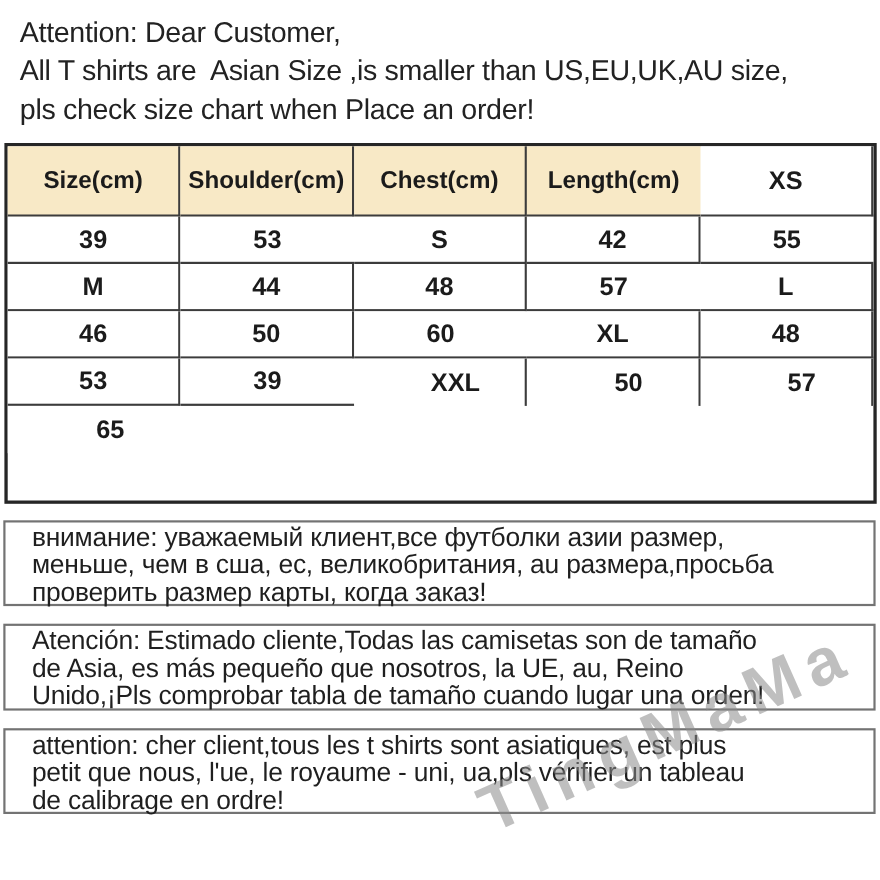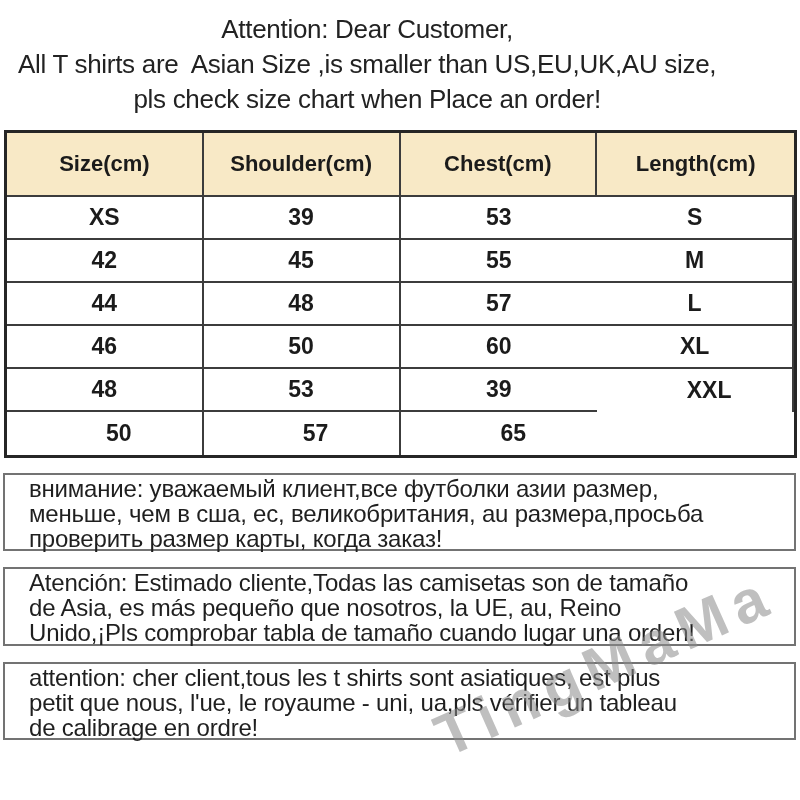--- a/index.html
+++ b/index.html
@@ -1,26 +1,26 @@
 <!DOCTYPE html>
 <html><head>
 <meta charset="utf-8">
 <style>
   html,body{margin:0;padding:0;background:#ffffff;}
   .page{
     position:relative;width:800px;height:800px;background:#ffffff;
     font-family:"Liberation Sans",sans-serif;color:#222222;overflow:hidden;
   }
   
-  .intro{position:absolute;left:18px;top:12px;font-size:26px;line-height:35px;letter-spacing:-0.3px;text-align:center;}
+  .intro{position:absolute;left:18px;top:12px;font-size:26px;line-height:35px;letter-spacing:-0.3px;}
   .intro div{white-space:pre;}
   
   .size-table{
     position:absolute;left:4px;top:130px;width:793px;height:328px;
-    display:grid;grid-template-columns:1fr 1fr 1fr 1fr;grid-template-rows:64px repeat(6,1fr);
+    display:grid;grid-template-columns:1fr 1fr 1fr 1fr 1fr;grid-template-rows:64px repeat(6,1fr);
     border:3px solid #262626;box-sizing:border-box;background:#ffffff;
   }
   .cell{
     display:flex;align-items:center;justify-content:center;
     border-right:2px solid #3c3c3c;border-bottom:2px solid #3c3c3c;
     font-weight:bold;font-size:23px;color:#1b1b1b;background:#ffffff;box-sizing:border-box;
   }
   .cell.hdr{background:#F8E9C6;font-size:22px;}
   .cell.c-last{border-right:none;}
   .cell.r-last{border-bottom:none;padding-left:29px;}
@@ -58,21 +58,20 @@
     <div class="cell hdr">Shoulder(cm)</div>
     <div class="cell hdr">Chest(cm)</div>
     <div class="cell hdr c-last">Length(cm)</div>
 
     <div class="cell">XS</div>
     <div class="cell">39</div>
     <div class="cell c-last">53</div>
 
     <div class="cell">S</div>
     <div class="cell">42</div>
-    <div class="cell">45</div>
     <div class="cell c-last">55</div>
 
     <div class="cell">M</div>
     <div class="cell">44</div>
     <div class="cell">48</div>
     <div class="cell c-last">57</div>
 
     <div class="cell">L</div>
     <div class="cell">46</div>
     <div class="cell">50</div>

